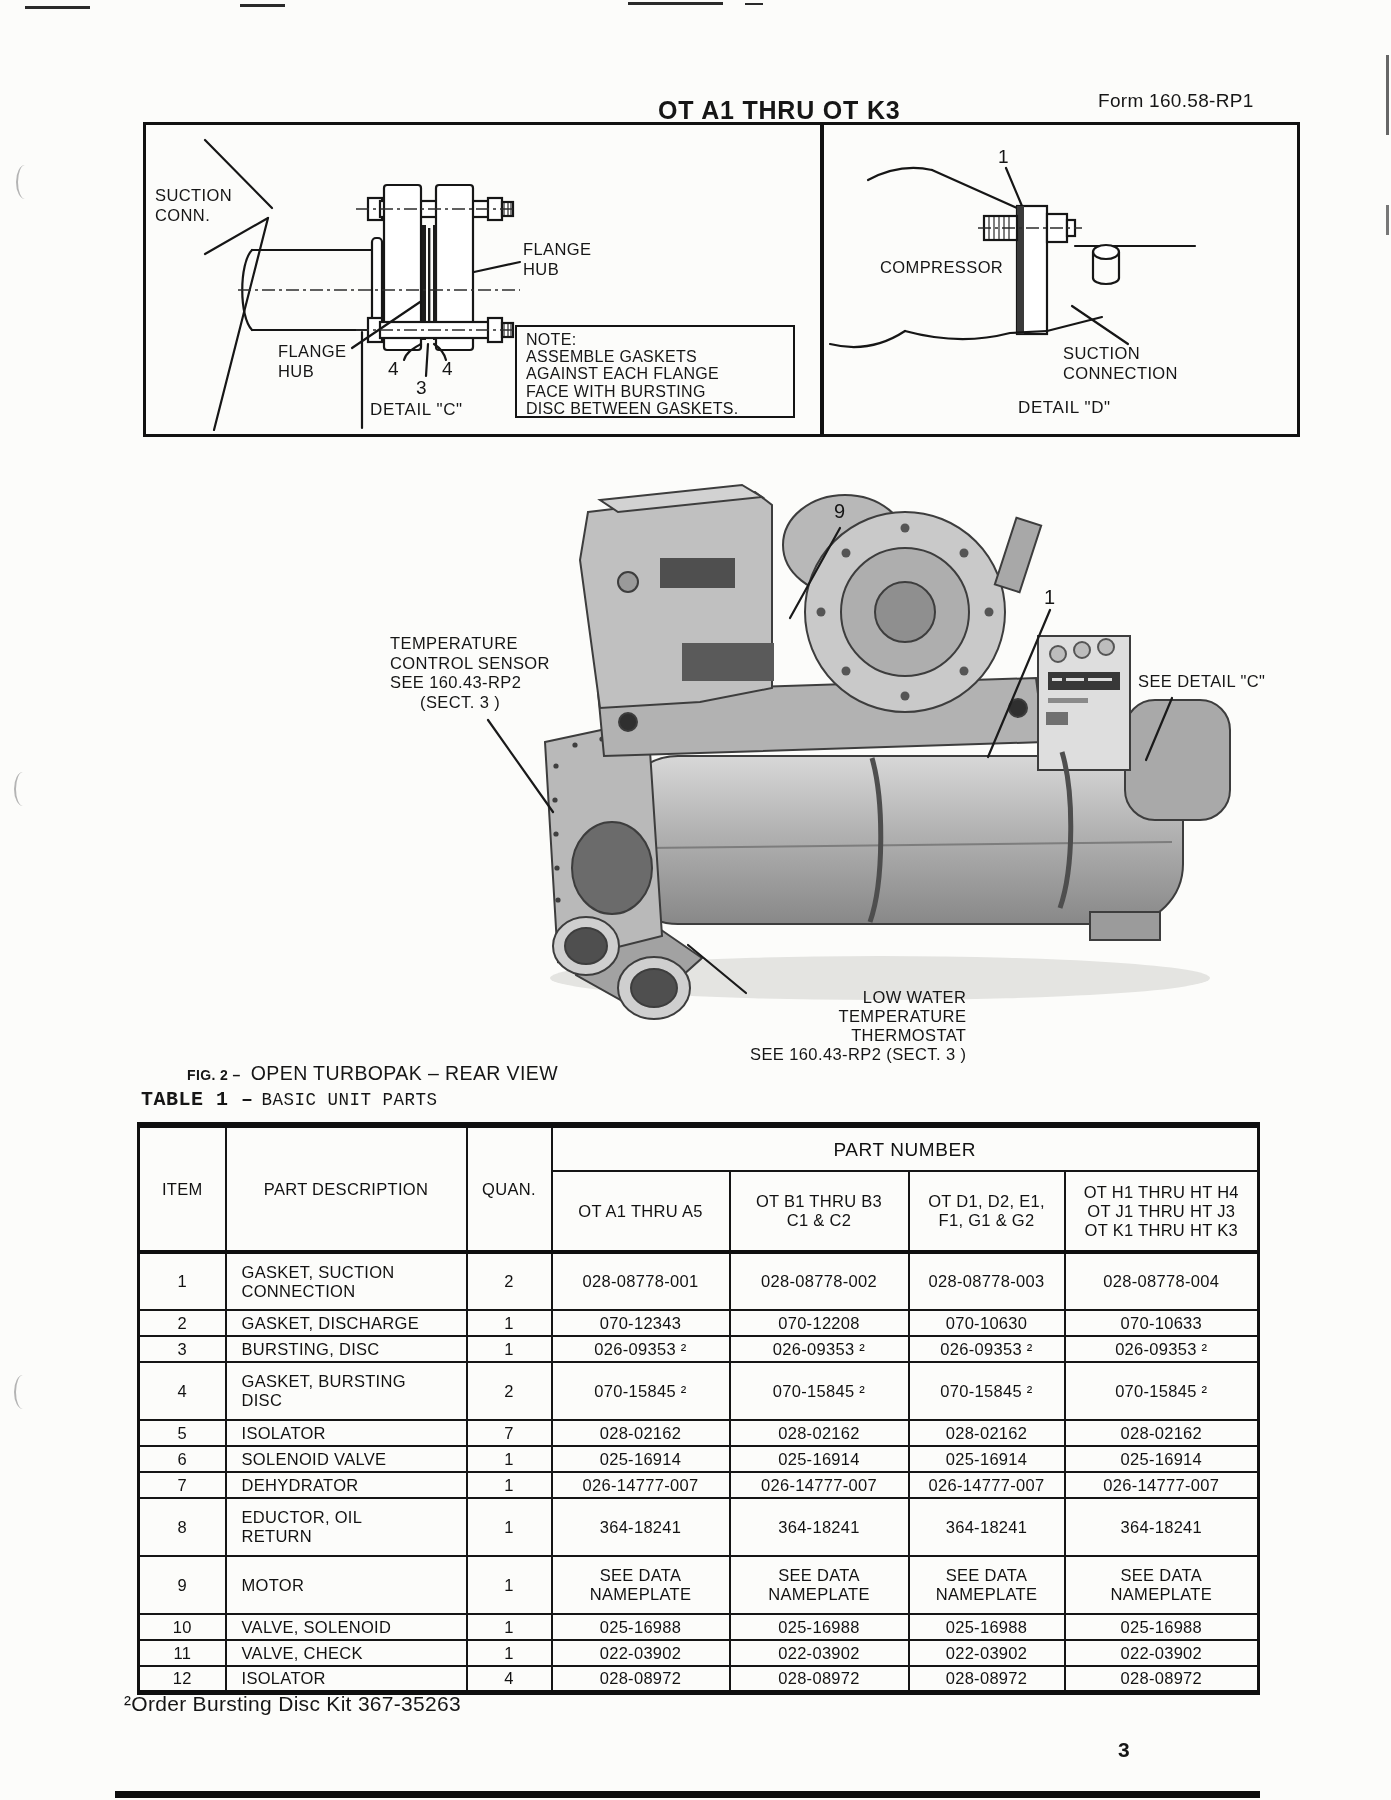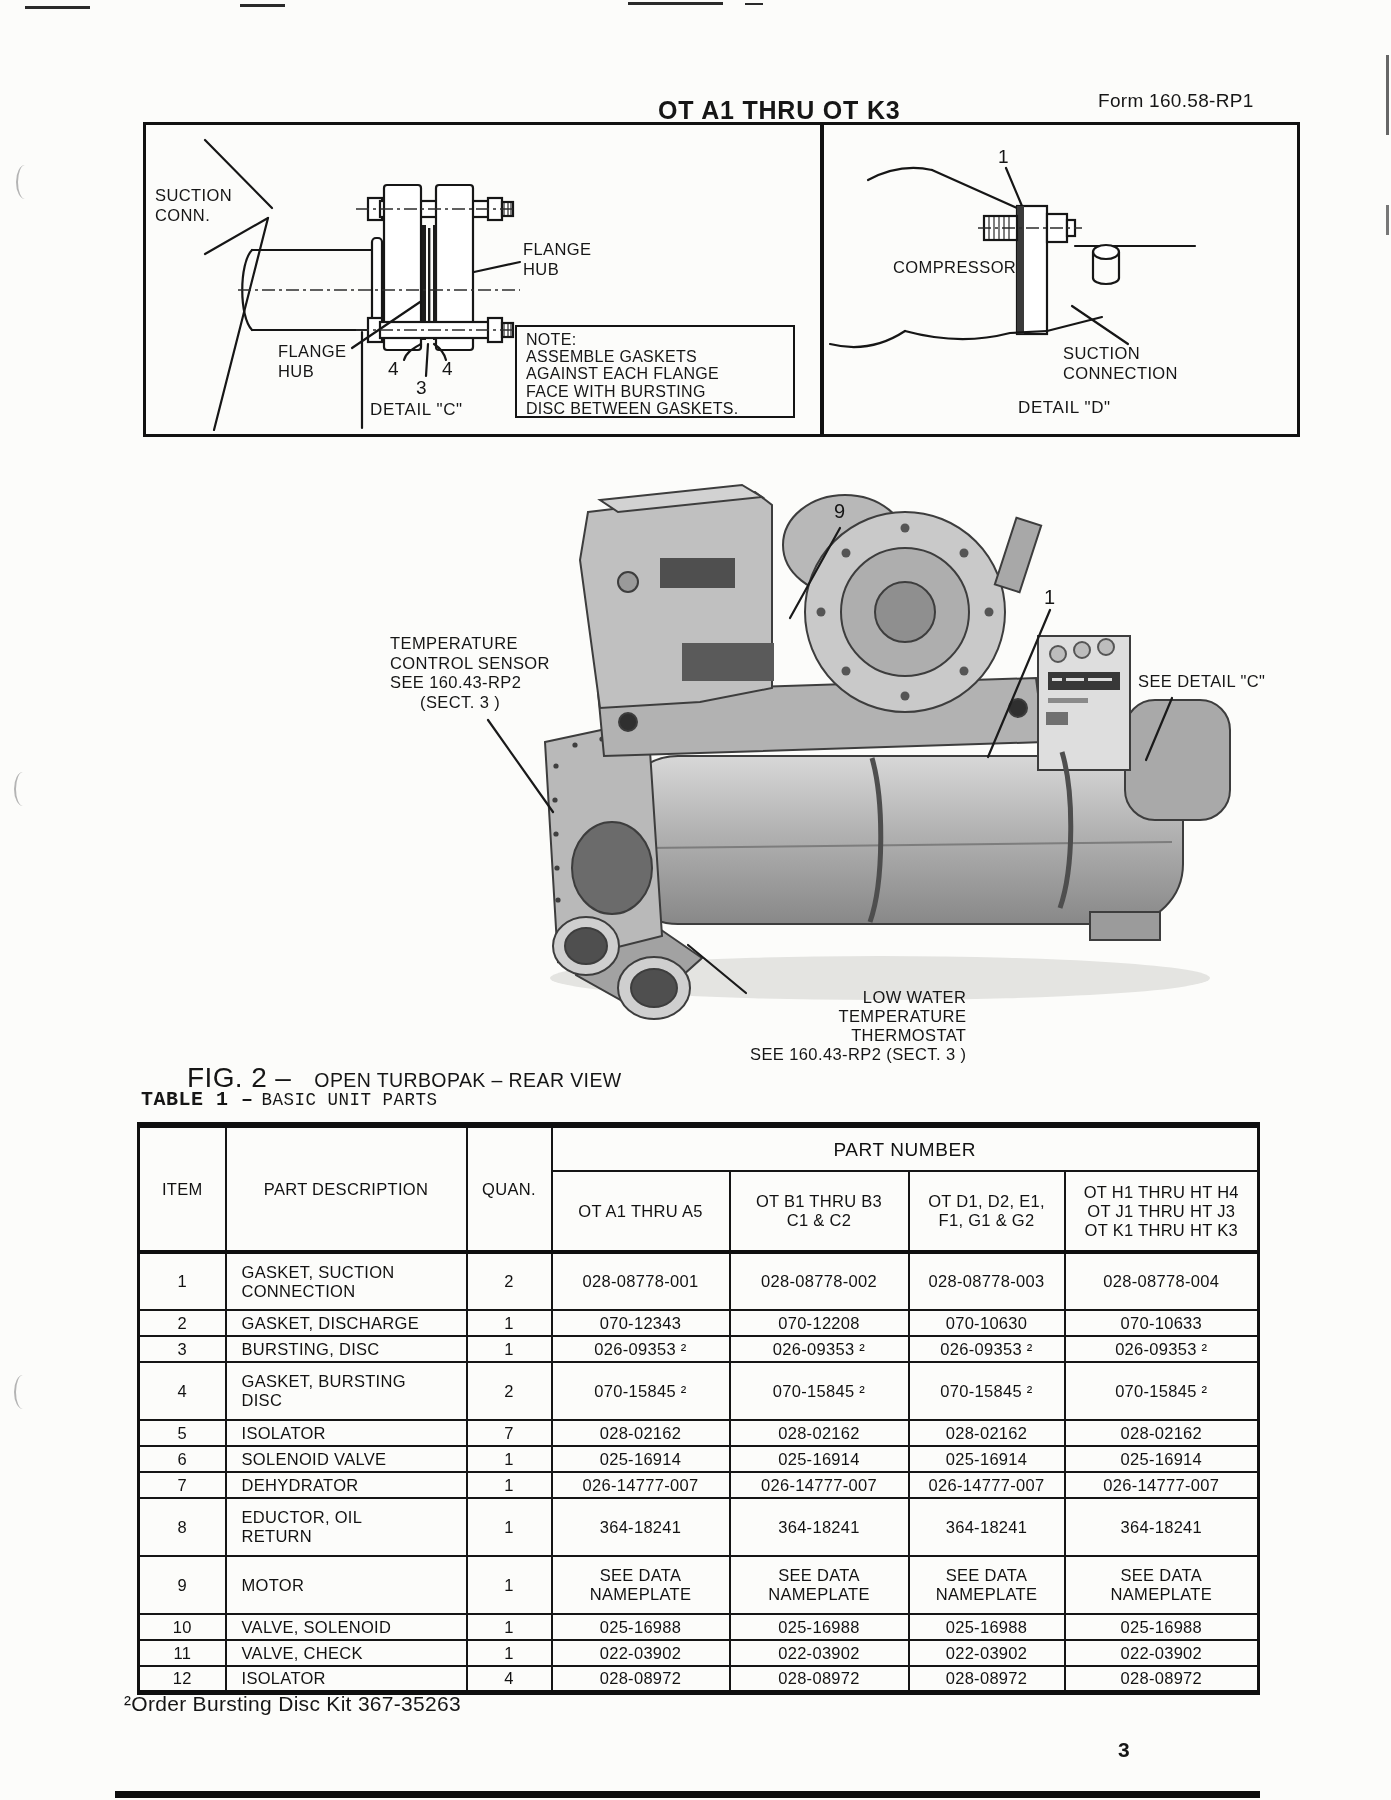--- a/index.html
+++ b/index.html
@@ -8,21 +8,21 @@
   .lbl{position:absolute;font-size:16.5px;line-height:19.5px;letter-spacing:.4px;white-space:nowrap;}
   .callout{position:absolute;font-size:19px;font-weight:400;letter-spacing:.5px;}
   .hdr-title{position:absolute;left:610px;top:96px;font-size:25px;font-weight:700;letter-spacing:.8px;margin-left:48px;}
   .hdr-form{position:absolute;left:1098px;top:90px;font-size:19px;letter-spacing:.3px;}
   .detailbox{position:absolute;left:143px;top:122px;width:1157px;height:315px;border:3.5px solid #111;box-sizing:border-box;}
   .divider{position:absolute;left:820px;top:122px;width:3.5px;height:315px;background:#111;}
   .notebox{position:absolute;left:515px;top:325px;width:280px;height:93px;border:2.5px solid #141414;
            box-sizing:border-box;padding:4px 9px;font-size:16px;line-height:17.2px;letter-spacing:.3px;}
   .caption{position:absolute;font-size:17px;letter-spacing:.6px;}
   .figcap{position:absolute;left:187px;top:1062px;font-size:19.5px;letter-spacing:.4px;white-space:nowrap;}
-  .figcap .b{font-weight:400;font-size:28px;margin-right:23px;}
+  .figcap .b{font-weight:700;font-size:14px;margin-right:10px;}
   .tabletitle{position:absolute;left:141px;top:1088px;font-size:17.5px;letter-spacing:.5px;white-space:nowrap;font-family:Liberation Mono, monospace;}
   .tabletitle .b{font-weight:700;font-size:20px;margin-right:8px;}
   .footnote{position:absolute;left:124px;top:1692px;font-size:21px;letter-spacing:.3px;}
   .pagenum{position:absolute;left:1118px;top:1738px;font-size:21px;font-weight:700;}
   .botbar{position:absolute;left:115px;top:1791px;width:1145px;height:7px;background:#0d0d0d;}
   .artifact{position:absolute;background:#2a2a2a;}
   .arc{position:absolute;width:16px;height:34px;border-left:2px solid #b4b4b4;border-radius:50%;}
   svg{position:absolute;}
   
   #parts-table{position:absolute;left:137px;top:1122px;width:1120px;border-collapse:collapse;table-layout:fixed;
@@ -155,21 +155,21 @@
   <div class="notebox">
     <div>NOTE:</div>
     <div>ASSEMBLE GASKETS</div>
     <div>AGAINST EACH FLANGE</div>
     <div>FACE WITH BURSTING</div>
     <div>DISC BETWEEN GASKETS.</div>
   </div>
   <div class="caption" style="left:370px;top:400px;">DETAIL "C"</div>
 
   <div class="callout" style="left:998px;top:146px;">1</div>
-  <div class="lbl" style="left:880px;top:258px;margin-left:13px;">COMPRESSOR</div>
+  <div class="lbl" style="left:880px;top:258px;">COMPRESSOR</div>
   <div class="lbl" style="left:1063px;top:344px;">
     <div>SUCTION</div>
     <div>CONNECTION</div>
   </div>
   <div class="caption" style="left:1018px;top:398px;">DETAIL "D"</div>
 
   <svg style="left:400px;top:470px;" width="910" height="600" viewBox="400 470 910 600">
     <defs>
       <linearGradient id="shellGrad" x1="0" y1="0" x2="0" y2="1">
         <stop offset="0" stop-color="#d8d8d8"></stop>

